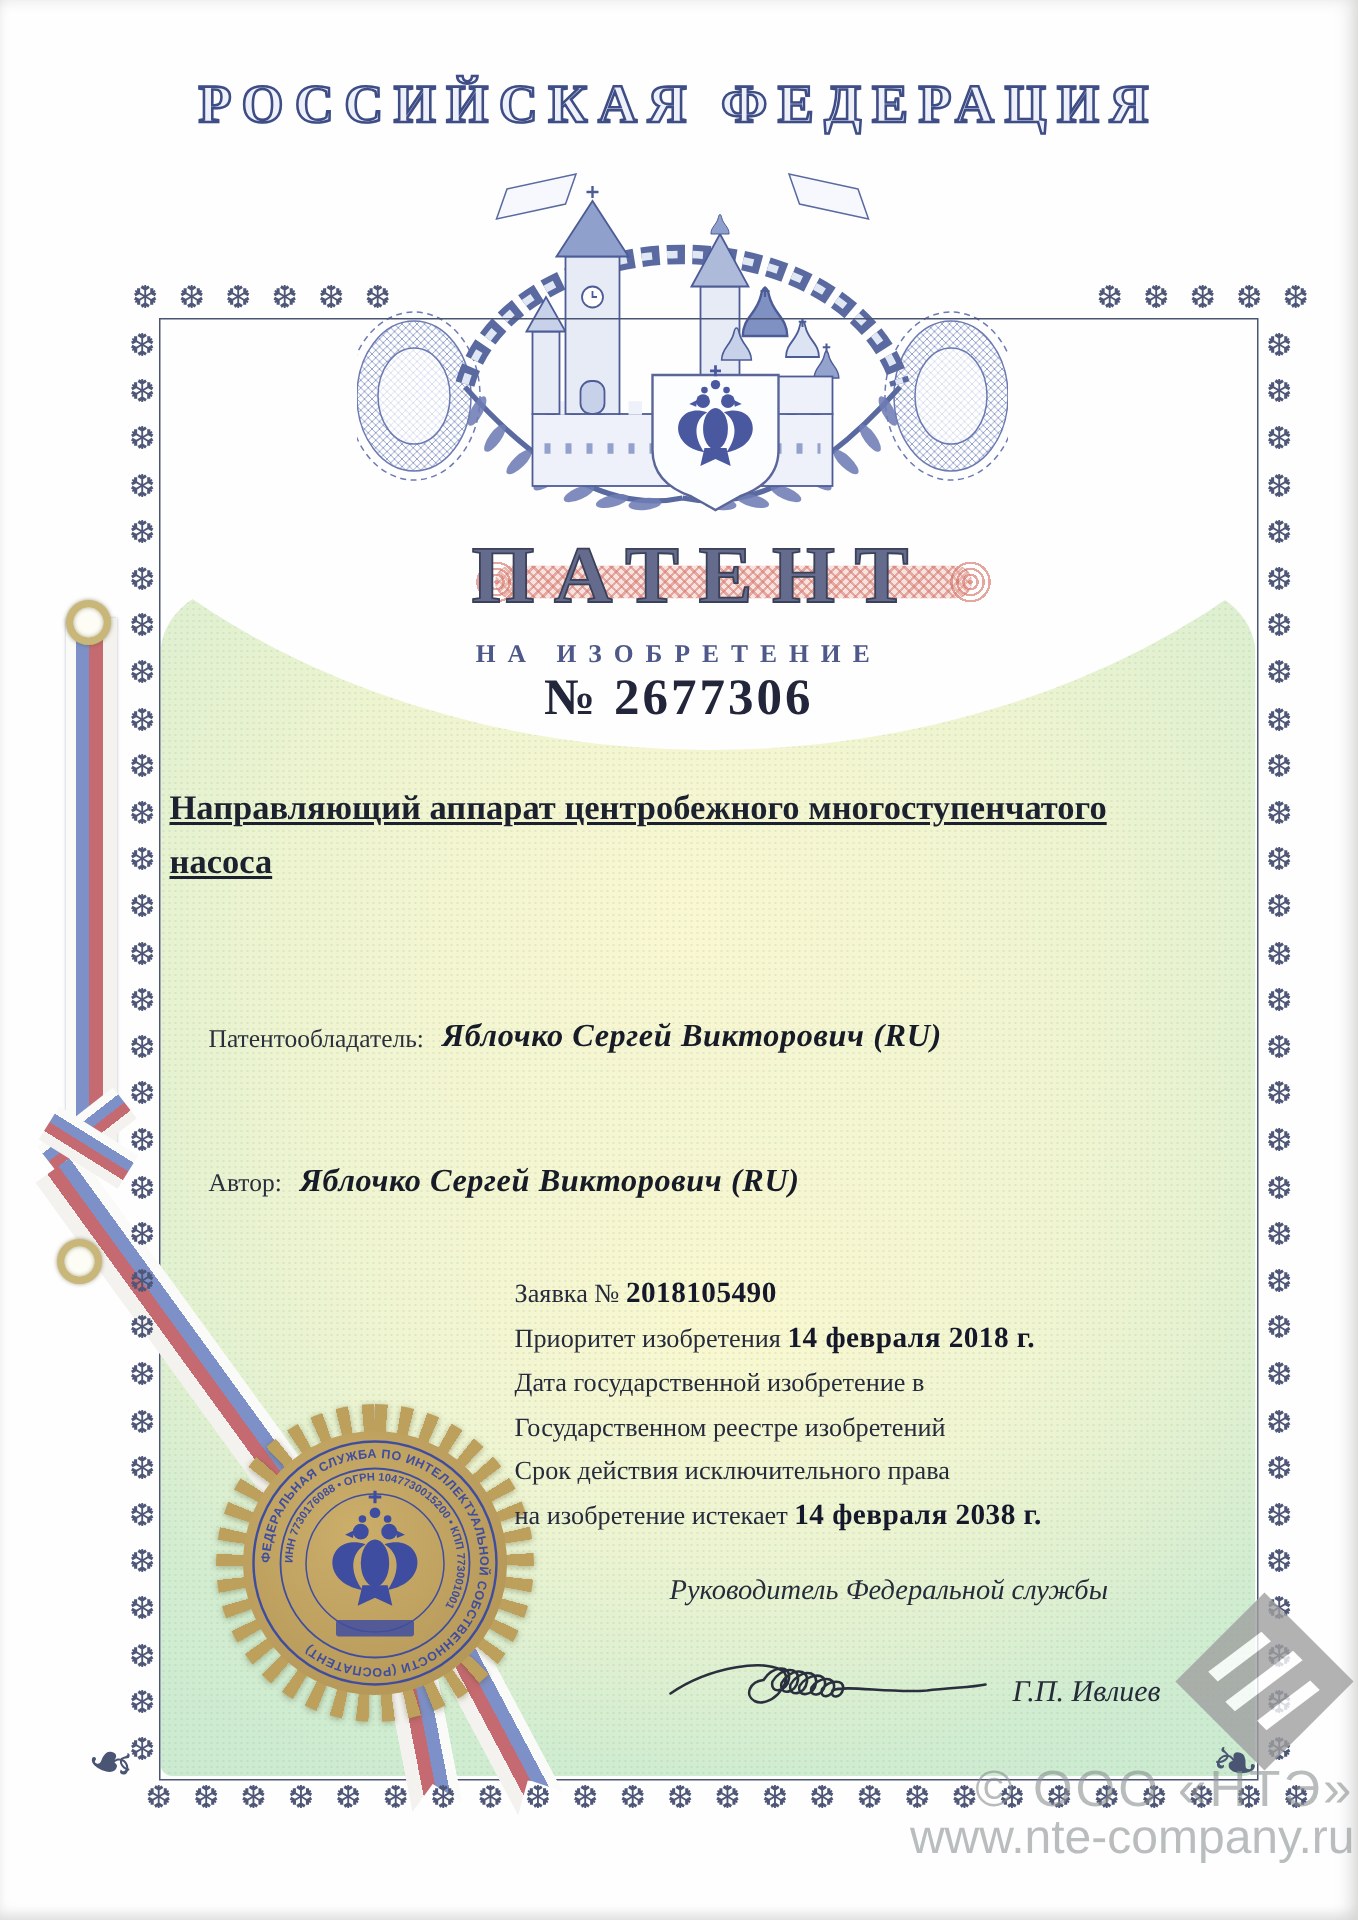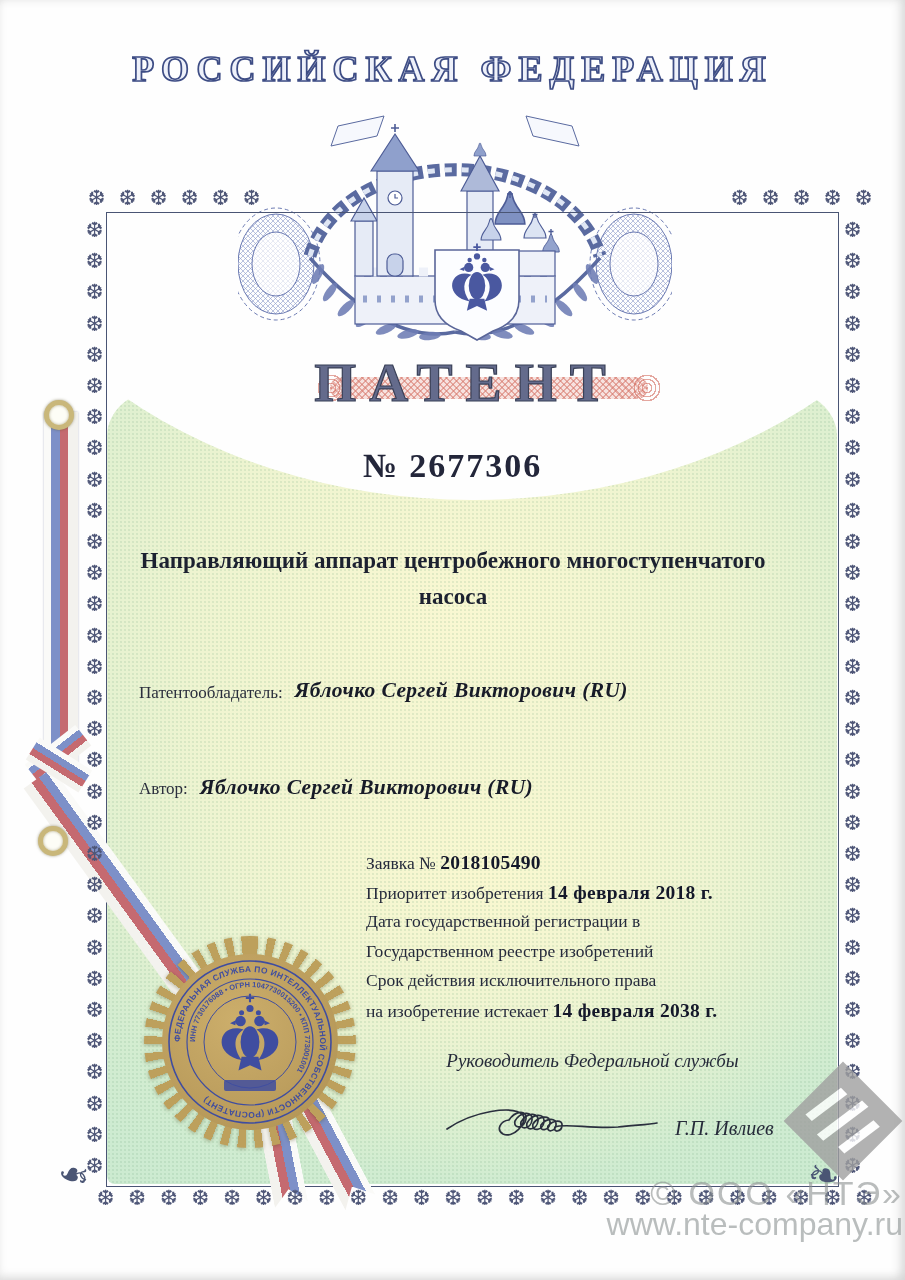--- a/index.html
+++ b/index.html
@@ -34,26 +34,26 @@
              background-image:repeating-linear-gradient(45deg, rgba(214,120,108,.55) 0 1.6px, rgba(0,0,0,0) 1.6px 4.6px),
                               repeating-linear-gradient(-45deg, rgba(214,120,108,.55) 0 1.6px, rgba(0,0,0,0) 1.6px 4.6px);}
   .rosette{position:absolute;width:30px;height:30px;border-radius:50%;top:-4px;
            background:repeating-radial-gradient(circle, rgba(214,120,108,.65) 0 1.5px, rgba(255,255,255,.2) 1.5px 4px);}
   .patent-word{left:0;right:0;top:352px;text-align:center;font-weight:bold;font-size:54px;letter-spacing:13px;
                color:#646b8c;-webkit-text-stroke:1.2px #3a4158;z-index:5;transform:translateX(14px);}
   .subtype{left:0;right:0;top:426px;text-align:center;font-weight:bold;font-size:17px;letter-spacing:8px;color:#4e598a;z-index:5;}
   .pat-num{left:0;right:0;top:447px;text-align:center;font-weight:bold;font-size:34px;letter-spacing:2px;color:#23263a;z-index:5;}
 
   
-  .title{left:113px;top:543px;width:680px;text-align:center;font-weight:bold;font-size:23px;line-height:36px;color:#1c2130;z-index:10;}
+  .title{left:113px;top:521px;width:680px;font-weight:bold;font-size:23px;line-height:36px;color:#1c2130;z-index:10;text-decoration:underline;}
   .person-row{display:flex;align-items:baseline;gap:12px;z-index:10;}
   .person-label{font-size:17px;color:#2b2f3d;}
   .person-name{font-size:21.5px;font-weight:bold;font-style:italic;color:#171b28;letter-spacing:.4px;}
   .details{left:343px;top:852px;z-index:10;font-size:17.5px;color:#262b3c;}
-  .details .line{height:29.5px;white-space:nowrap;margin-left:23px;}
+  .details .line{height:29.5px;white-space:nowrap;}
   .val{font-weight:bold;font-size:19.5px;color:#14182a;letter-spacing:.3px;}
   .sig-title{left:425px;top:1047px;width:335px;text-align:center;font-style:italic;font-size:19px;line-height:27px;color:#262b3a;z-index:10;}
   .sig-name{left:675px;top:1117px;font-style:italic;font-size:20px;color:#262b3a;z-index:10;}
   .sig-svg{left:443px;top:1103px;z-index:10;}
 
   
   .ribbon{background:linear-gradient(to right,#fafaf8 0 20%,#7d90c8 20% 46%,#c56a70 46% 72%,#f3f2ee 72% 100%);
           box-shadow:0 0 2px rgba(60,70,110,.35);}
   .ribbon-v{left:44px;top:412px;width:34px;height:352px;z-index:4;}
   .knot1{left:26px;top:742px;width:64px;height:26px;transform:rotate(-38deg);z-index:4;
@@ -198,20 +198,21 @@
   </div>
 
   <div class="abs flourish" style="left:58px;top:1156px;transform:scaleX(-1) rotate(-12deg);">❧</div>
   <div class="abs flourish" style="left:808px;top:1156px;transform:rotate(12deg);">❧</div>
 
   <div class="abs guilloche">
     <span class="rosette" style="left:-14px"></span>
     <span class="rosette" style="right:-14px"></span>
   </div>
   <div class="abs patent-word">ПАТЕНТ</div>
+  <div class="abs subtype">НА ИЗОБРЕТЕНИЕ</div>
   <div class="abs pat-num">№ 2677306</div>
 
   <div class="abs title">Направляющий аппарат центробежного многоступенчатого насоса</div>
 
   <div class="abs person-row" style="left:139px;top:678px;align-items:flex-end;">
     <span class="person-label">Патентообладатель:</span>
     <span class="person-name">Яблочко Сергей Викторович (RU)</span>
   </div>
 
   <div class="abs person-row" style="left:139px;top:775px;">
@@ -221,21 +222,21 @@
 
   <div class="abs details">
     <div class="line">
       <span>Заявка №</span>
       <span class="val">2018105490</span>
     </div>
     <div class="line">
       <span>Приоритет изобретения</span>
       <span class="val">14 февраля 2018 г.</span>
     </div>
-    <div class="line">Дата государственной регистрации в</div>
+    <div class="line">Дата государственной изобретение в</div>
     <div class="line">Государственном реестре изобретений</div>
     <div class="line">Срок действия исключительного права</div>
     <div class="line">
       <span>на изобретение истекает</span>
       <span class="val">14 февраля 2038 г.</span>
     </div>
   </div>
 
   <div class="abs sig-title">
     <div>Руководитель Федеральной службы</div>

